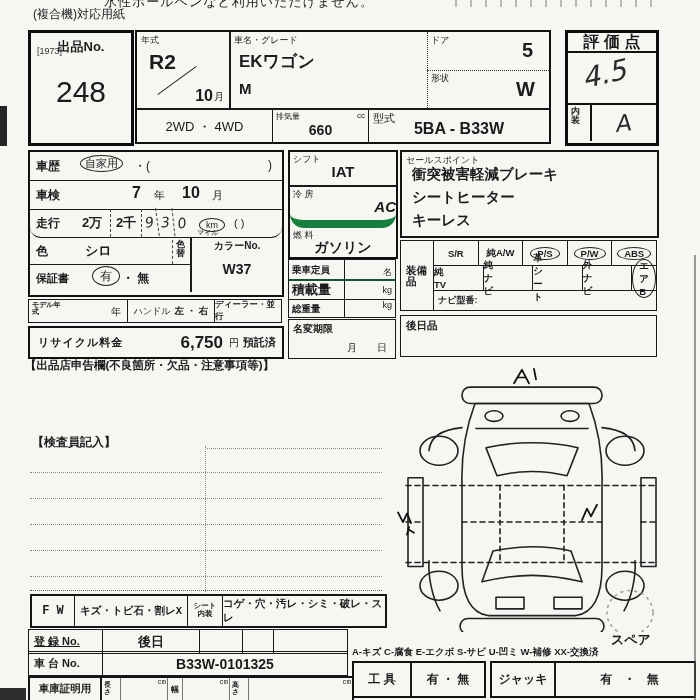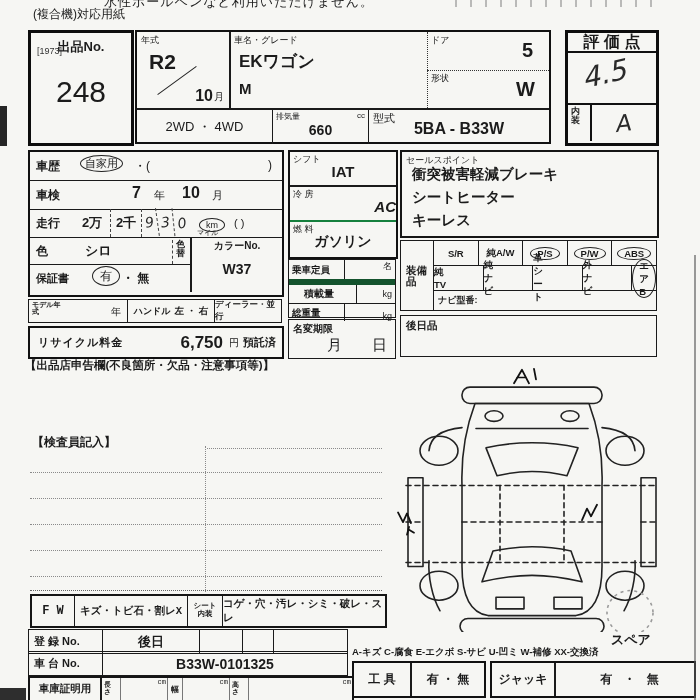--- a/index.html
+++ b/index.html
@@ -101,21 +101,21 @@
     </div>
 
     <div class="abs" style="left:0;top:28px;width:100%;height:29px;border-bottom:1.5px solid #1a1a1a;">
       <span class="abs bold" style="left:6px;top:7px;font-size:12px;">車検</span>
       <span class="abs bold" style="left:102px;top:4px;font-size:16px;">7</span>
       <span class="abs" style="left:124px;top:8px;font-size:11px;">年</span>
       <span class="abs bold" style="left:152px;top:4px;font-size:16px;">10</span>
       <span class="abs" style="left:182px;top:8px;font-size:11px;">月</span>
     </div>
 
-    <div class="abs" style="left:0;top:57px;width:100%;height:28px;border-bottom:1.5px solid #1a1a1a;display:flex;align-items:center;">
+    <div class="abs" style="left:0;top:57px;width:100%;height:28px;border-bottom:1.5px solid #1a1a1a;display:flex;align-items:center;border-radius:11px;">
       <span class="bold" style="width:38px;padding-left:6px;font-size:12px;">走行</span>
       <span class="bold dash-r" style="width:36px;text-align:center;font-size:13px;height:100%;line-height:28px;">2万</span>
       <span class="bold dash-r" style="width:30px;text-align:center;font-size:13px;height:100%;line-height:28px;">2千</span>
       <span class="hand dash-r" style="width:15px;text-align:center;font-size:14px;height:100%;line-height:26px;transform:rotate(-8deg);">9</span>
       <span class="hand dash-r" style="width:15px;text-align:center;font-size:14px;height:100%;line-height:26px;transform:rotate(-6deg);">3</span>
       <span class="hand" style="width:16px;text-align:center;font-size:14px;transform:rotate(-10deg);">0</span>
       <span style="width:44px;text-align:center;position:relative;">
         <span class="circ" style="font-size:9px;padding:0 5px;">km</span>
         <span class="abs" style="left:7px;top:14px;font-size:7px;">マイル</span>
       </span>
@@ -139,68 +139,68 @@
       <div class="bold" style="text-align:center;font-size:14px;padding-top:8px;">W37</div>
     </div>
   </div>
 
   <div class="abs bx15" style="left:28px;top:299px;width:252px;height:22px;display:flex;">
     <div style="width:98px;position:relative;border-right:1.5px solid #1a1a1a;">
       <span class="abs stack" style="left:3px;top:1px;width:30px;font-size:7px;font-weight:bold;">モデル年式</span>
       <span class="abs" style="right:6px;top:5px;font-size:10px;">年</span>
     </div>
     <div style="width:86px;border-right:1.5px solid #1a1a1a;display:flex;align-items:center;justify-content:center;gap:4px;">
-      <span style="font-size:9px;font-weight:bold;">ハンドル</span>
+      <span style="font-size:9px;font-weight:normal;">ハンドル</span>
       <span style="font-size:9.5px;font-weight:bold;">左 ・ 右</span>
     </div>
     <div class="ctr" style="flex:1;font-size:8.5px;font-weight:bold;">ディーラー・並行</div>
   </div>
 
   <div class="abs bx25" style="left:28px;top:326px;width:252px;height:29px;display:flex;align-items:center;">
     <span class="bold" style="padding-left:8px;font-size:11px;letter-spacing:1px;">リサイクル料金</span>
     <span class="bold" style="margin-left:auto;font-size:17px;">6,750</span>
     <span style="font-size:10px;margin:0 4px 0 6px;">円</span>
     <span class="bold" style="font-size:11px;padding-right:6px;">預託済</span>
   </div>
 
   <div class="abs bold" style="left:25px;top:358px;font-size:11.5px;">【出品店申告欄(不良箇所・欠品・注意事項等)】</div>
 
   <div class="abs bx25" style="left:288px;top:150px;width:106px;height:105px;">
     <div style="height:33px;border-bottom:2px solid #1a1a1a;position:relative;">
       <span class="abs lbl" style="left:3px;top:1px;">シフト</span>
       <span class="abs bold" style="left:0;top:11px;width:100%;text-align:center;font-size:15px;">IAT</span>
     </div>
-    <div style="height:33px;border-bottom:2px solid #15803d;position:relative;">
+    <div style="height:33px;border-bottom:8px solid #15803d;position:relative;border-radius:14px;">
       <span class="abs lbl" style="left:3px;top:1px;">冷  房</span>
       <span class="abs bold" style="left:0;top:11px;width:100%;text-align:right;font-size:15px;font-style:italic;">AC</span>
     </div>
     <div style="height:33px;position:relative;">
       <span class="abs lbl" style="left:3px;top:1px;">燃  料</span>
       <span class="abs bold" style="left:0;top:11px;width:100%;text-align:center;font-size:14px;">ガソリン</span>
     </div>
   </div>
 
   <div class="abs bx15" style="left:288px;top:259px;width:106px;height:57px;">
-    <div style="height:19px;border-bottom:6px solid #14532d;display:flex;align-items:flex-start;">
+    <div style="height:19px;border-bottom:2px solid #14532d;display:flex;align-items:flex-end;">
       <span class="bold" style="width:52px;padding-left:3px;font-size:9.5px;border-right:1px solid #1a1a1a;height:100%;line-height:19px;">乗車定員</span>
       <span style="margin-left:auto;padding-right:3px;font-size:9px;">名</span>
     </div>
     <div style="height:18px;border-bottom:1px solid #1a1a1a;display:flex;align-items:center;">
-      <span class="bold" style="width:52px;padding-left:3px;font-size:10px;border-right:1px solid #1a1a1a;height:100%;line-height:18px;margin-left:12px;">積載量</span>
+      <span class="bold" style="width:52px;padding-left:3px;font-size:13px;border-right:1px solid #1a1a1a;height:100%;line-height:18px;">積載量</span>
       <span style="margin-left:auto;padding-right:3px;font-size:9px;">kg</span>
     </div>
-    <div style="height:17px;display:flex;align-items:flex-end;">
+    <div style="height:17px;display:flex;align-items:flex-start;">
       <span class="bold" style="width:52px;padding-left:3px;font-size:9.5px;border-right:1px solid #1a1a1a;height:100%;line-height:17px;">総重量</span>
       <span style="margin-left:auto;padding-right:3px;font-size:9px;">kg</span>
     </div>
   </div>
 
   <div class="abs bx15" style="left:288px;top:319px;width:106px;height:38px;">
     <span class="abs bold" style="left:4px;top:2px;font-size:10px;">名変期限</span>
-    <span class="abs" style="right:8px;bottom:3px;font-size:15px;">月　　日</span>
+    <span class="abs" style="right:8px;bottom:3px;font-size:10px;">月　　日</span>
   </div>
 
   <div class="abs bx2" style="left:400px;top:150px;width:255px;height:84px;">
     <div class="abs lbl" style="left:4px;top:2px;">セールスポイント</div>
     <div class="abs bold" style="left:10px;top:13px;font-size:14.5px;">衝突被害軽減ブレーキ</div>
     <div class="abs bold" style="left:10px;top:36px;font-size:14.5px;">シートヒーター</div>
     <div class="abs bold" style="left:10px;top:59px;font-size:14.5px;">キーレス</div>
   </div>
 
   <div class="abs" style="left:400px;top:240px;width:255px;height:69px;display:flex;border:1.5px solid #1a1a1a;">
@@ -291,21 +291,21 @@
   <div class="abs" style="left:30px;top:590px;width:352px;border-bottom:1.6px dotted #666;"></div>
 
   <div class="abs bx2" style="left:30px;top:594px;width:353px;height:30px;display:flex;align-items:stretch;">
     <div class="ctr bold" style="width:42px;border-right:1.5px solid #1a1a1a;font-size:12px;">F W</div>
     <div class="ctr bold" style="width:112px;font-size:10.5px;">キズ・トビ石・割レX</div>
     <div class="ctr stack" style="width:30px;border-left:1.5px solid #1a1a1a;border-right:1.5px solid #1a1a1a;font-size:7.5px;font-weight:bold;padding:0 2px;text-align:center;">シート内装</div>
     <div class="ctr bold" style="flex:1;font-size:10.5px;">コゲ・穴・汚レ・シミ・破レ・スレ</div>
   </div>
 
   <div class="abs bx15" style="left:28px;top:629px;width:318px;height:23px;display:flex;align-items:stretch;">
-    <div class="bold" style="width:68px;border-right:1.5px solid #1a1a1a;font-size:11px;display:flex;align-items:center;padding-left:5px;">登 録 No.</div>
+    <div class="bold" style="width:68px;border-right:1.5px solid #1a1a1a;font-size:11px;display:flex;align-items:center;padding-left:5px;text-decoration:underline;">登 録 No.</div>
     <div class="ctr bold" style="width:96px;border-right:1.5px solid #1a1a1a;font-size:13px;">後日</div>
     <div style="width:42px;border-right:1.5px solid #1a1a1a;"></div>
     <div style="width:30px;border-right:1.5px solid #1a1a1a;"></div>
     <div style="flex:1;"></div>
   </div>
   <div class="abs bx15" style="left:28px;top:651px;width:318px;height:23px;display:flex;align-items:stretch;">
     <div class="bold" style="width:68px;border-right:1.5px solid #1a1a1a;font-size:11px;display:flex;align-items:center;padding-left:5px;">車 台 No.</div>
     <div class="ctr bold" style="flex:1;font-size:14px;">B33W-0101325</div>
   </div>
 

